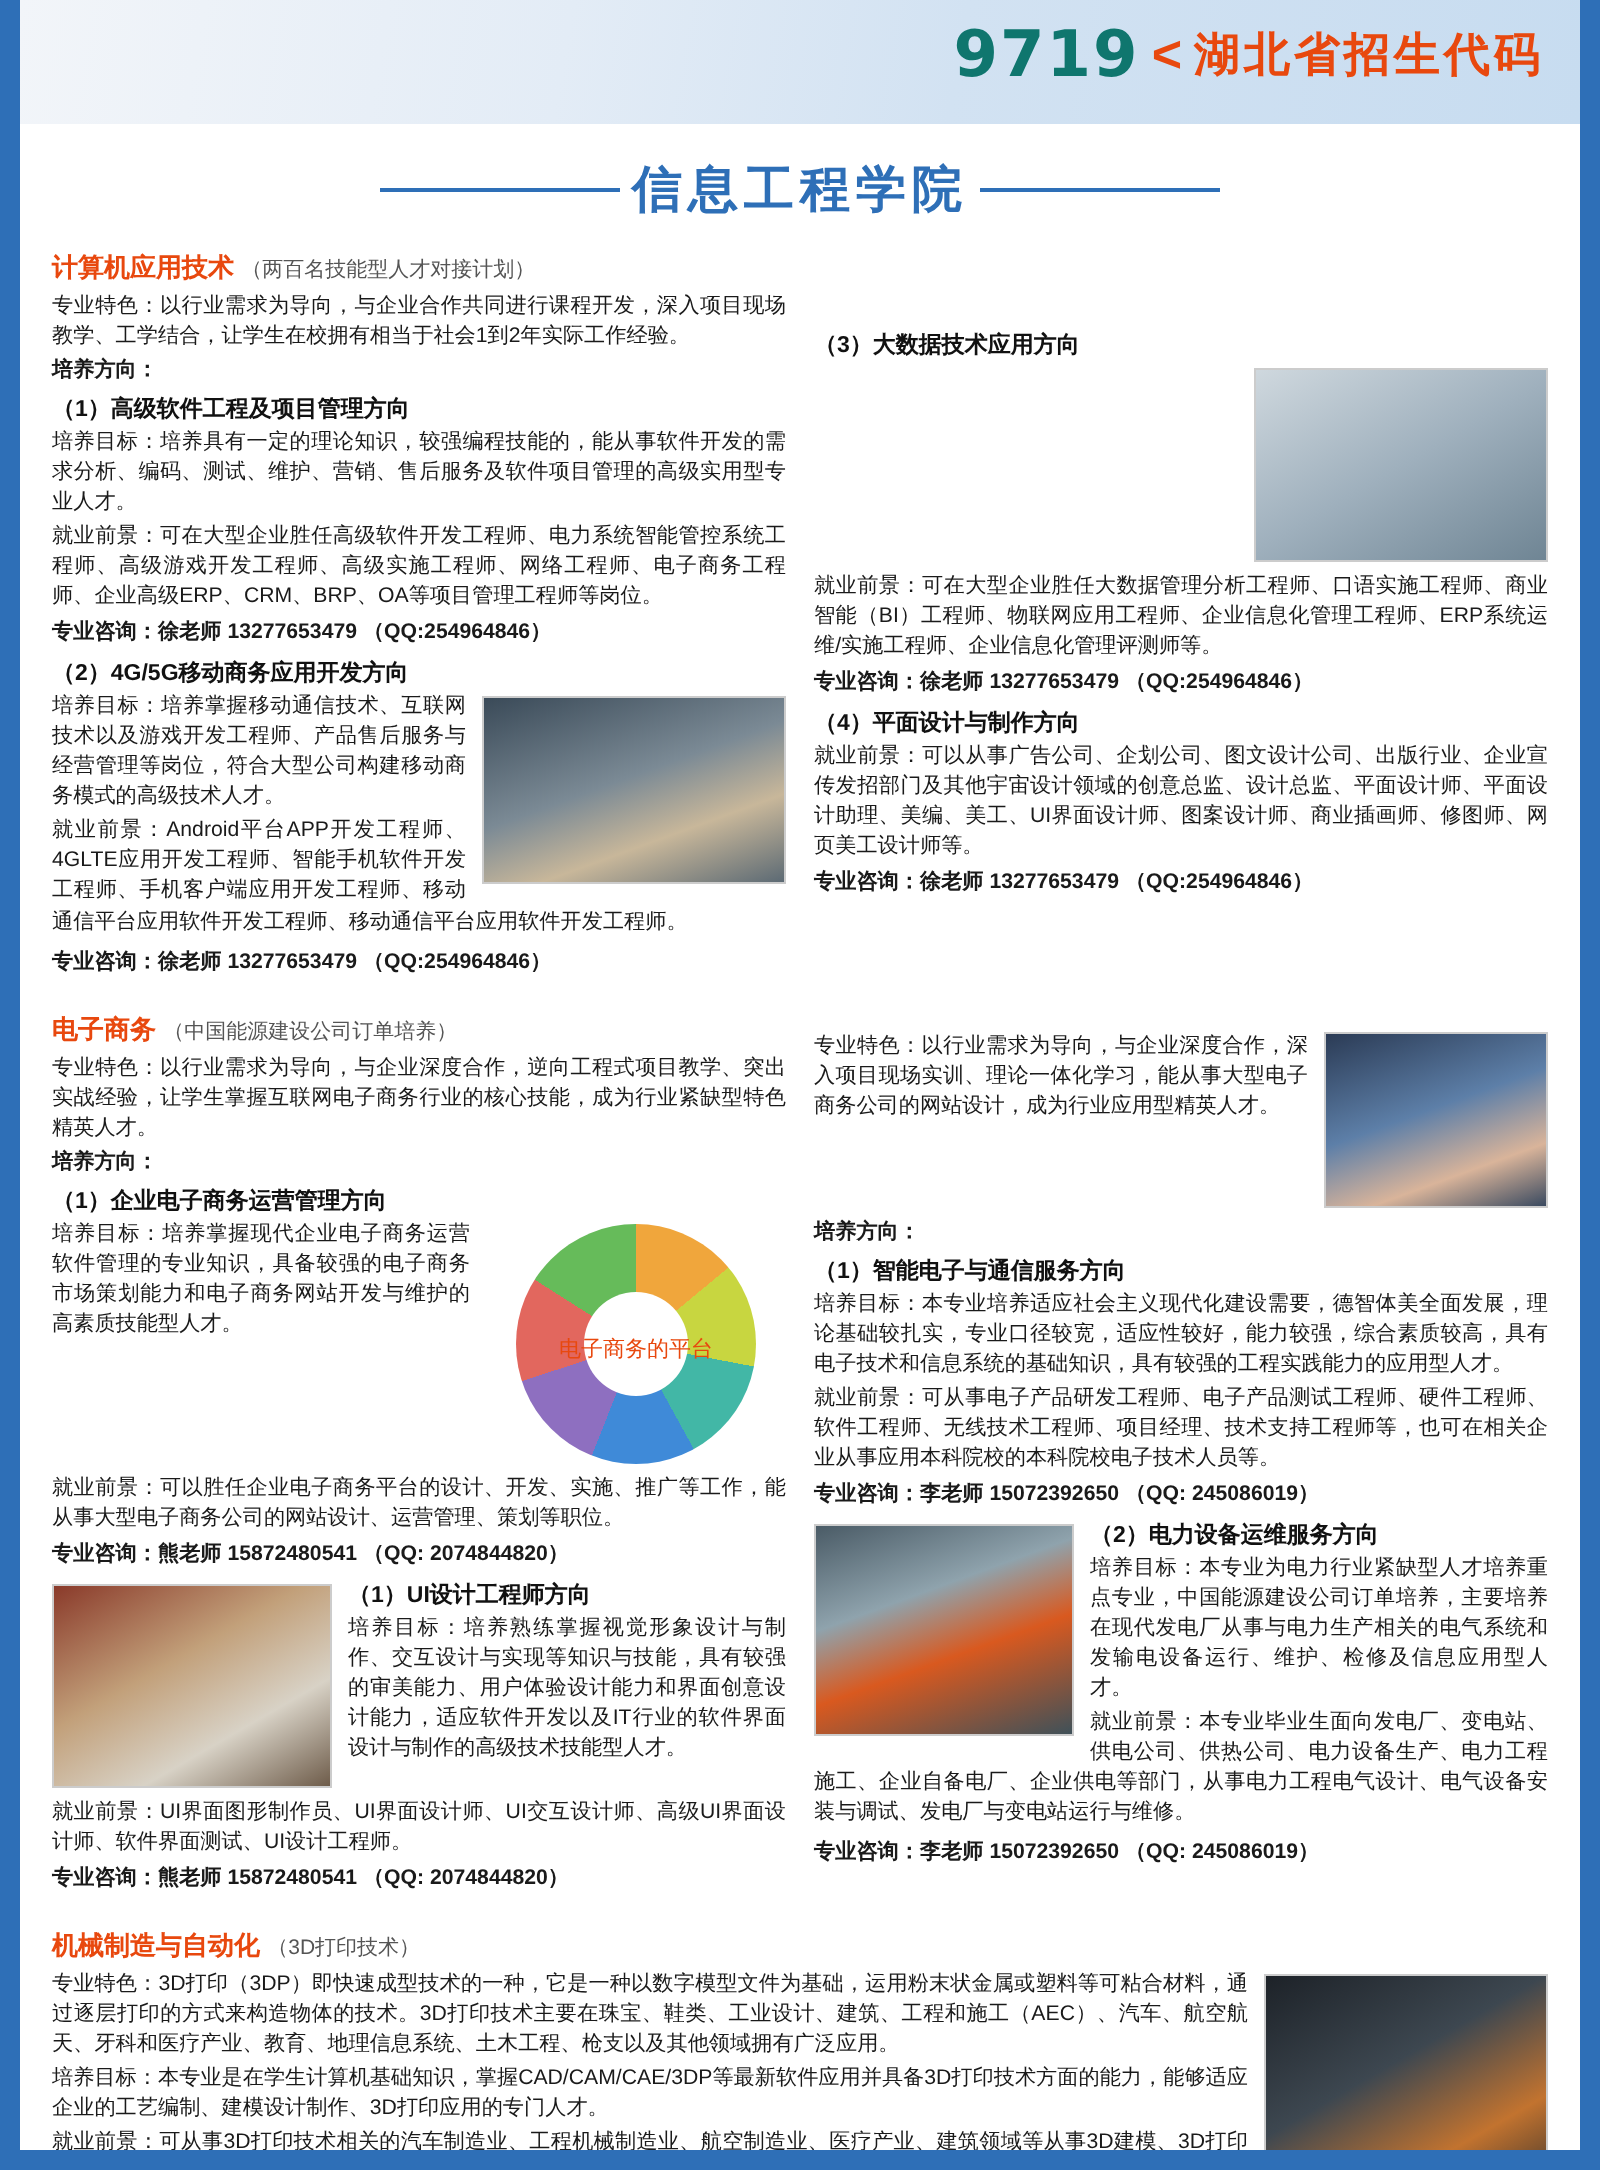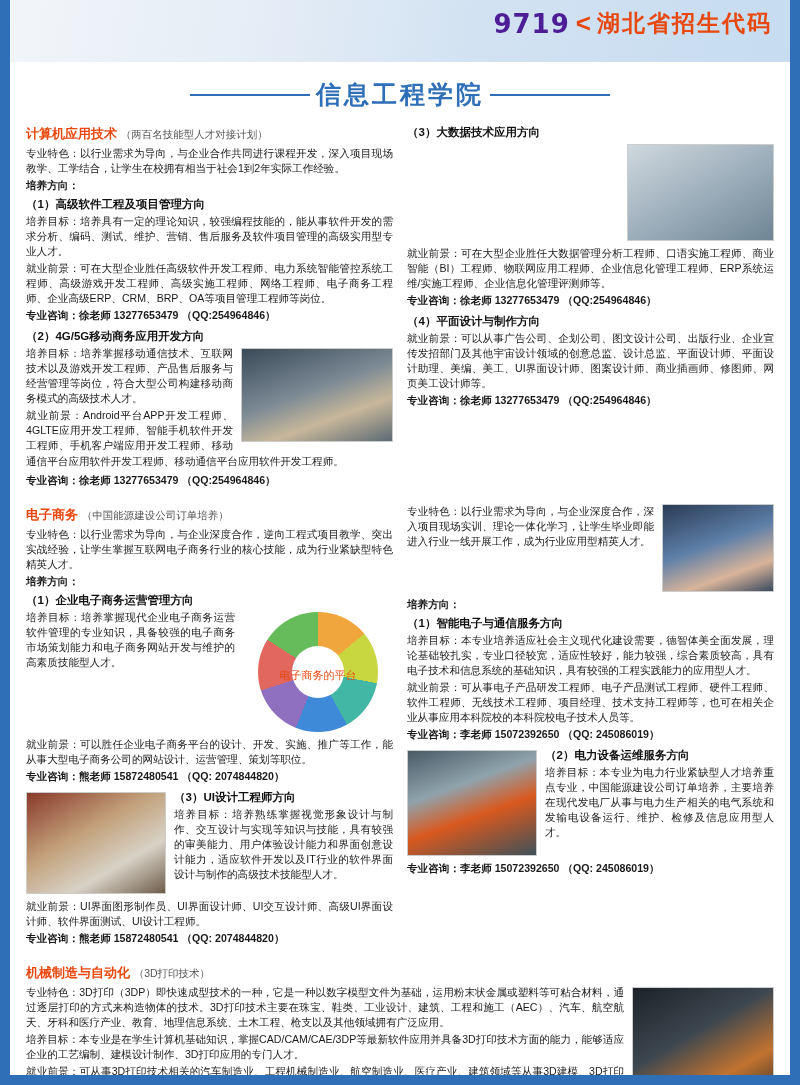--- a/index.html
+++ b/index.html
@@ -11,29 +11,29 @@
     position:relative;
     overflow:hidden;
   }
   .page{position:relative;width:800px;height:1085px;box-sizing:border-box;
         border-left:10px solid #2e6fb7;border-right:10px solid #2e6fb7;background:#fff;}
   
   .banner{position:relative;height:62px;background:#e6edf5;overflow:hidden;}
   .banner .wave{position:absolute;left:0;top:0;width:100%;height:62px;
      background:linear-gradient(100deg,#f2f5f9 0%,#e3ecf6 35%,#d2e2f2 60%,#c7dcf0 100%);}
   .banner .code{position:absolute;right:18px;top:8px;display:flex;align-items:center;gap:6px;}
-  .banner .num{font-size:26px;font-weight:bold;color:#4c1d95;font-family:"DejaVu Sans",sans-serif;letter-spacing:1px;}
+  .banner .num{font-size:32px;font-weight:bold;color:#0f766e;font-family:"DejaVu Sans",sans-serif;letter-spacing:1px;}
   .banner .arrow{font-size:26px;color:#e8480e;font-weight:bold;}
   .banner .prov{font-size:23px;font-weight:bold;color:#e8480e;letter-spacing:2px;}
   
   .college-title{display:flex;align-items:center;justify-content:center;gap:6px;margin:16px 0 10px;}
   .college-title .line{height:2px;width:120px;background:#2e6fb7;}
   .college-title .txt{font-size:25px;font-weight:bold;color:#2e6fb7;letter-spacing:3px;}
   .content{padding:0 16px 10px 16px;}
-  .cols{display:flex;gap:14px;}
+  .cols{display:flex;gap:14px;align-items:center;}
   .col{width:50%;}
   h3.major{color:#e8480e;font-size:13px;font-weight:bold;margin:4px 0 3px 0;}
   h3.major .sub{color:#555;font-weight:normal;font-size:10.5px;}
   h4.dir{font-size:11.5px;font-weight:bold;margin:4px 0 2px 0;color:#111;}
   p.para{font-size:10.6px;line-height:1.42;margin:2px 0;text-align:justify;}
   .lbl{font-weight:bold;}
   .contact{font-size:10.6px;font-weight:bold;margin:3px 0 6px;}
   .block{margin-bottom:4px;}
   .imgbox{float:right;margin:2px 0 3px 8px;border:1px solid #ccc;}
   .imgbox.left{float:left;margin:2px 8px 3px 0;}
@@ -135,45 +135,46 @@
             </div>
           </div>
           <p class="para">培养目标：培养掌握现代企业电子商务运营软件管理的专业知识，具备较强的电子商务市场策划能力和电子商务网站开发与维护的高素质技能型人才。</p>
           <div class="clear"></div>
           <p class="para">就业前景：可以胜任企业电子商务平台的设计、开发、实施、推广等工作，能从事大型电子商务公司的网站设计、运营管理、策划等职位。</p>
           <p class="contact">专业咨询：熊老师 15872480541 （QQ: 2074844820）</p>
         </div>
 
         <div class="block">
           <div class="imgbox left ph" style="width:138px;height:100px;background:linear-gradient(150deg,#8a3a2a,#c2a07a 40%,#d8d2c6 70%,#6e5c4a);"></div>
-          <h4 class="dir">（3）UI设计工程师方向</h4>
+          <h4 class="dir">（1）UI设计工程师方向</h4>
           <p class="para">培养目标：培养熟练掌握视觉形象设计与制作、交互设计与实现等知识与技能，具有较强的审美能力、用户体验设计能力和界面创意设计能力，适应软件开发以及IT行业的软件界面设计与制作的高级技术技能型人才。</p>
           <div class="clear"></div>
           <p class="para">就业前景：UI界面图形制作员、UI界面设计师、UI交互设计师、高级UI界面设计师、软件界面测试、UI设计工程师。</p>
           <p class="contact">专业咨询：熊老师 15872480541 （QQ: 2074844820）</p>
         </div>
       </div>
 
       <div class="col">
         <div class="imgbox ph" style="width:110px;height:86px;background:linear-gradient(160deg,#2b3b55,#5d7fa8 45%,#d9b49a 75%,#3a4a60);"></div>
-        <p class="para">专业特色：以行业需求为导向，与企业深度合作，深入项目现场实训、理论一体化学习，让学生毕业即能进入行业一线开展工作，成为行业应用型精英人才。</p>
+        <p class="para">专业特色：以行业需求为导向，与企业深度合作，深入项目现场实训、理论一体化学习，能从事大型电子商务公司的网站设计，成为行业应用型精英人才。</p>
         <div class="clear"></div>
         <p class="para lbl">培养方向：</p>
 
         <div class="block">
           <h4 class="dir">（1）智能电子与通信服务方向</h4>
           <p class="para">培养目标：本专业培养适应社会主义现代化建设需要，德智体美全面发展，理论基础较扎实，专业口径较宽，适应性较好，能力较强，综合素质较高，具有电子技术和信息系统的基础知识，具有较强的工程实践能力的应用型人才。</p>
           <p class="para">就业前景：可从事电子产品研发工程师、电子产品测试工程师、硬件工程师、软件工程师、无线技术工程师、项目经理、技术支持工程师等，也可在相关企业从事应用本科院校的本科院校电子技术人员等。</p>
           <p class="contact">专业咨询：李老师 15072392650 （QQ: 245086019）</p>
         </div>
 
         <div class="block">
           <div class="imgbox left ph" style="width:128px;height:104px;background:linear-gradient(160deg,#4a5b66,#8fa3ad 35%,#d9591f 60%,#3f5159);"></div>
           <h4 class="dir">（2）电力设备运维服务方向</h4>
           <p class="para">培养目标：本专业为电力行业紧缺型人才培养重点专业，中国能源建设公司订单培养，主要培养在现代发电厂从事与电力生产相关的电气系统和发输电设备运行、维护、检修及信息应用型人才。</p>
+          <p class="para">就业前景：本专业毕业生面向发电厂、变电站、供电公司、供热公司、电力设备生产、电力工程施工、企业自备电厂、企业供电等部门，从事电力工程电气设计、电气设备安装与调试、发电厂与变电站运行与维修。</p>
           <div class="clear"></div>
           <p class="contact">专业咨询：李老师 15072392650 （QQ: 245086019）</p>
         </div>
       </div>
     </div>
 
     <div class="sep"></div>
 
     <div>
       <h3 class="major">

